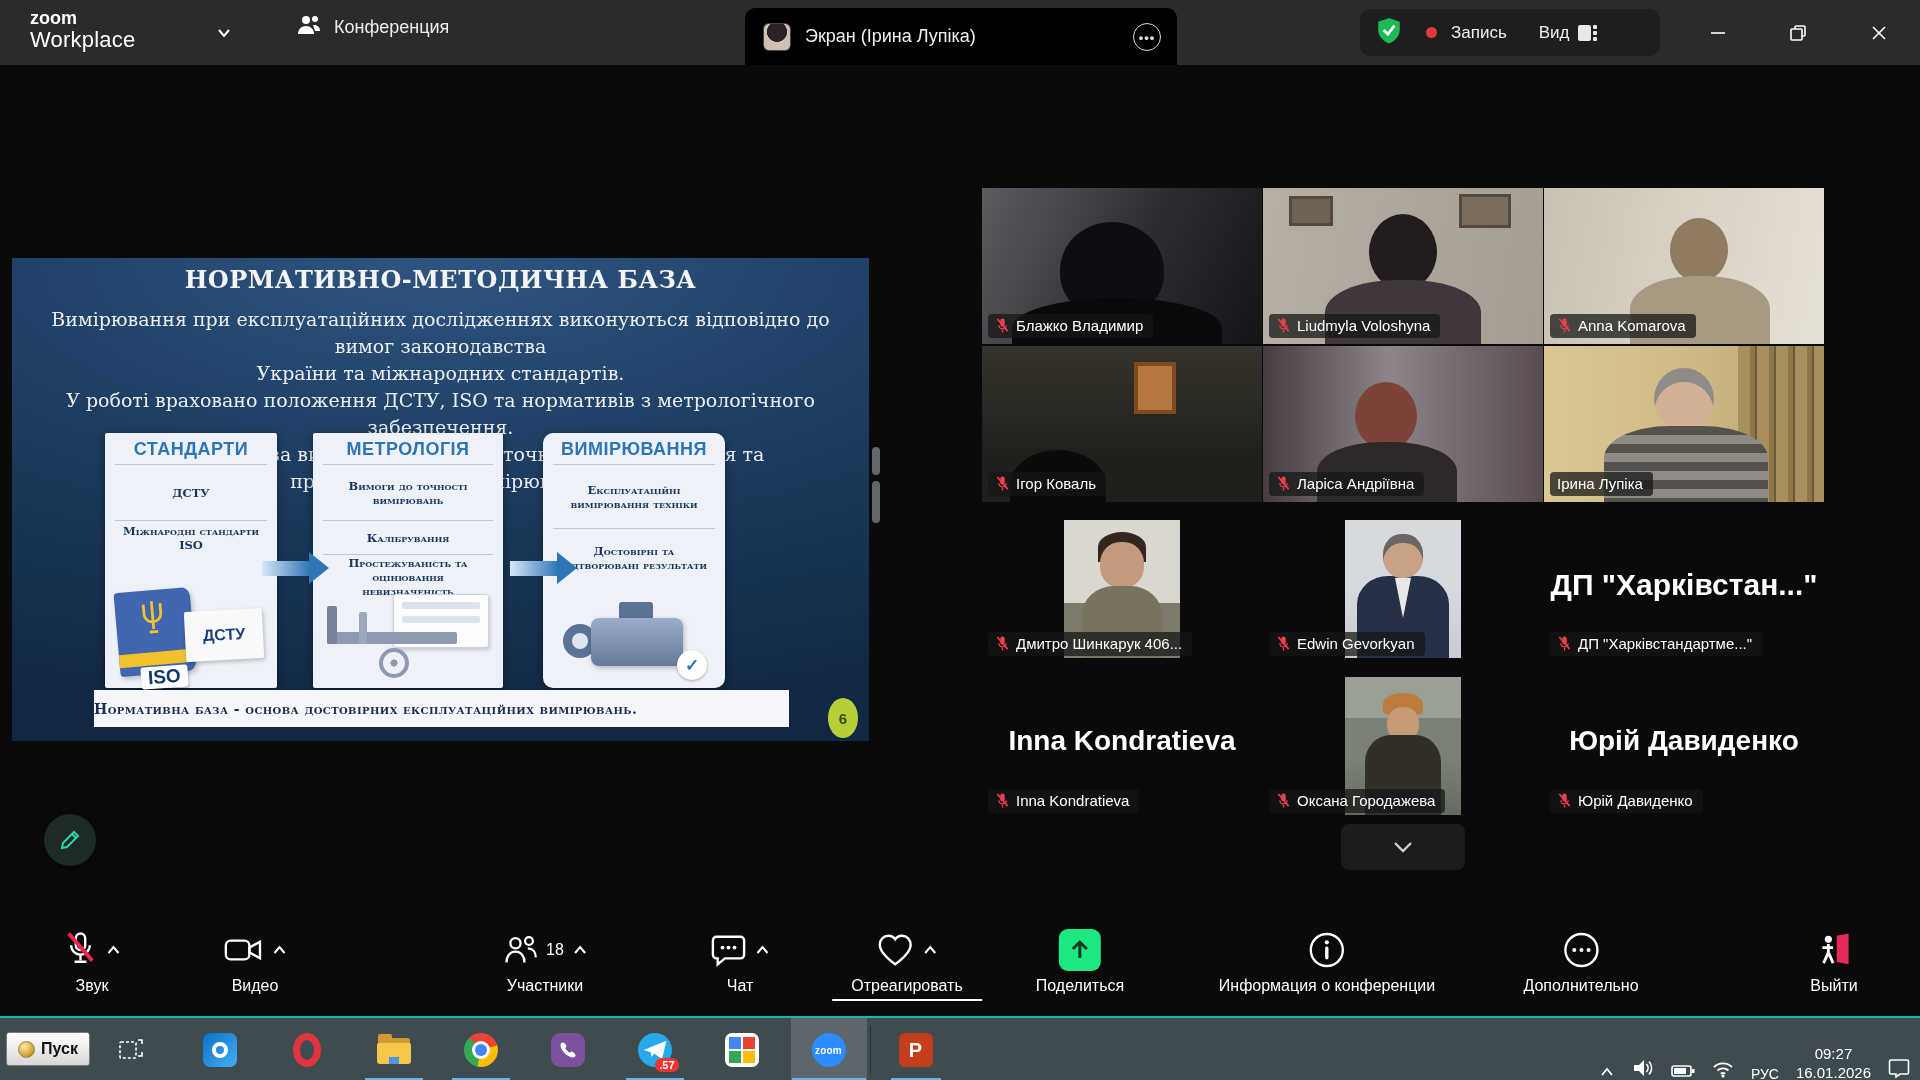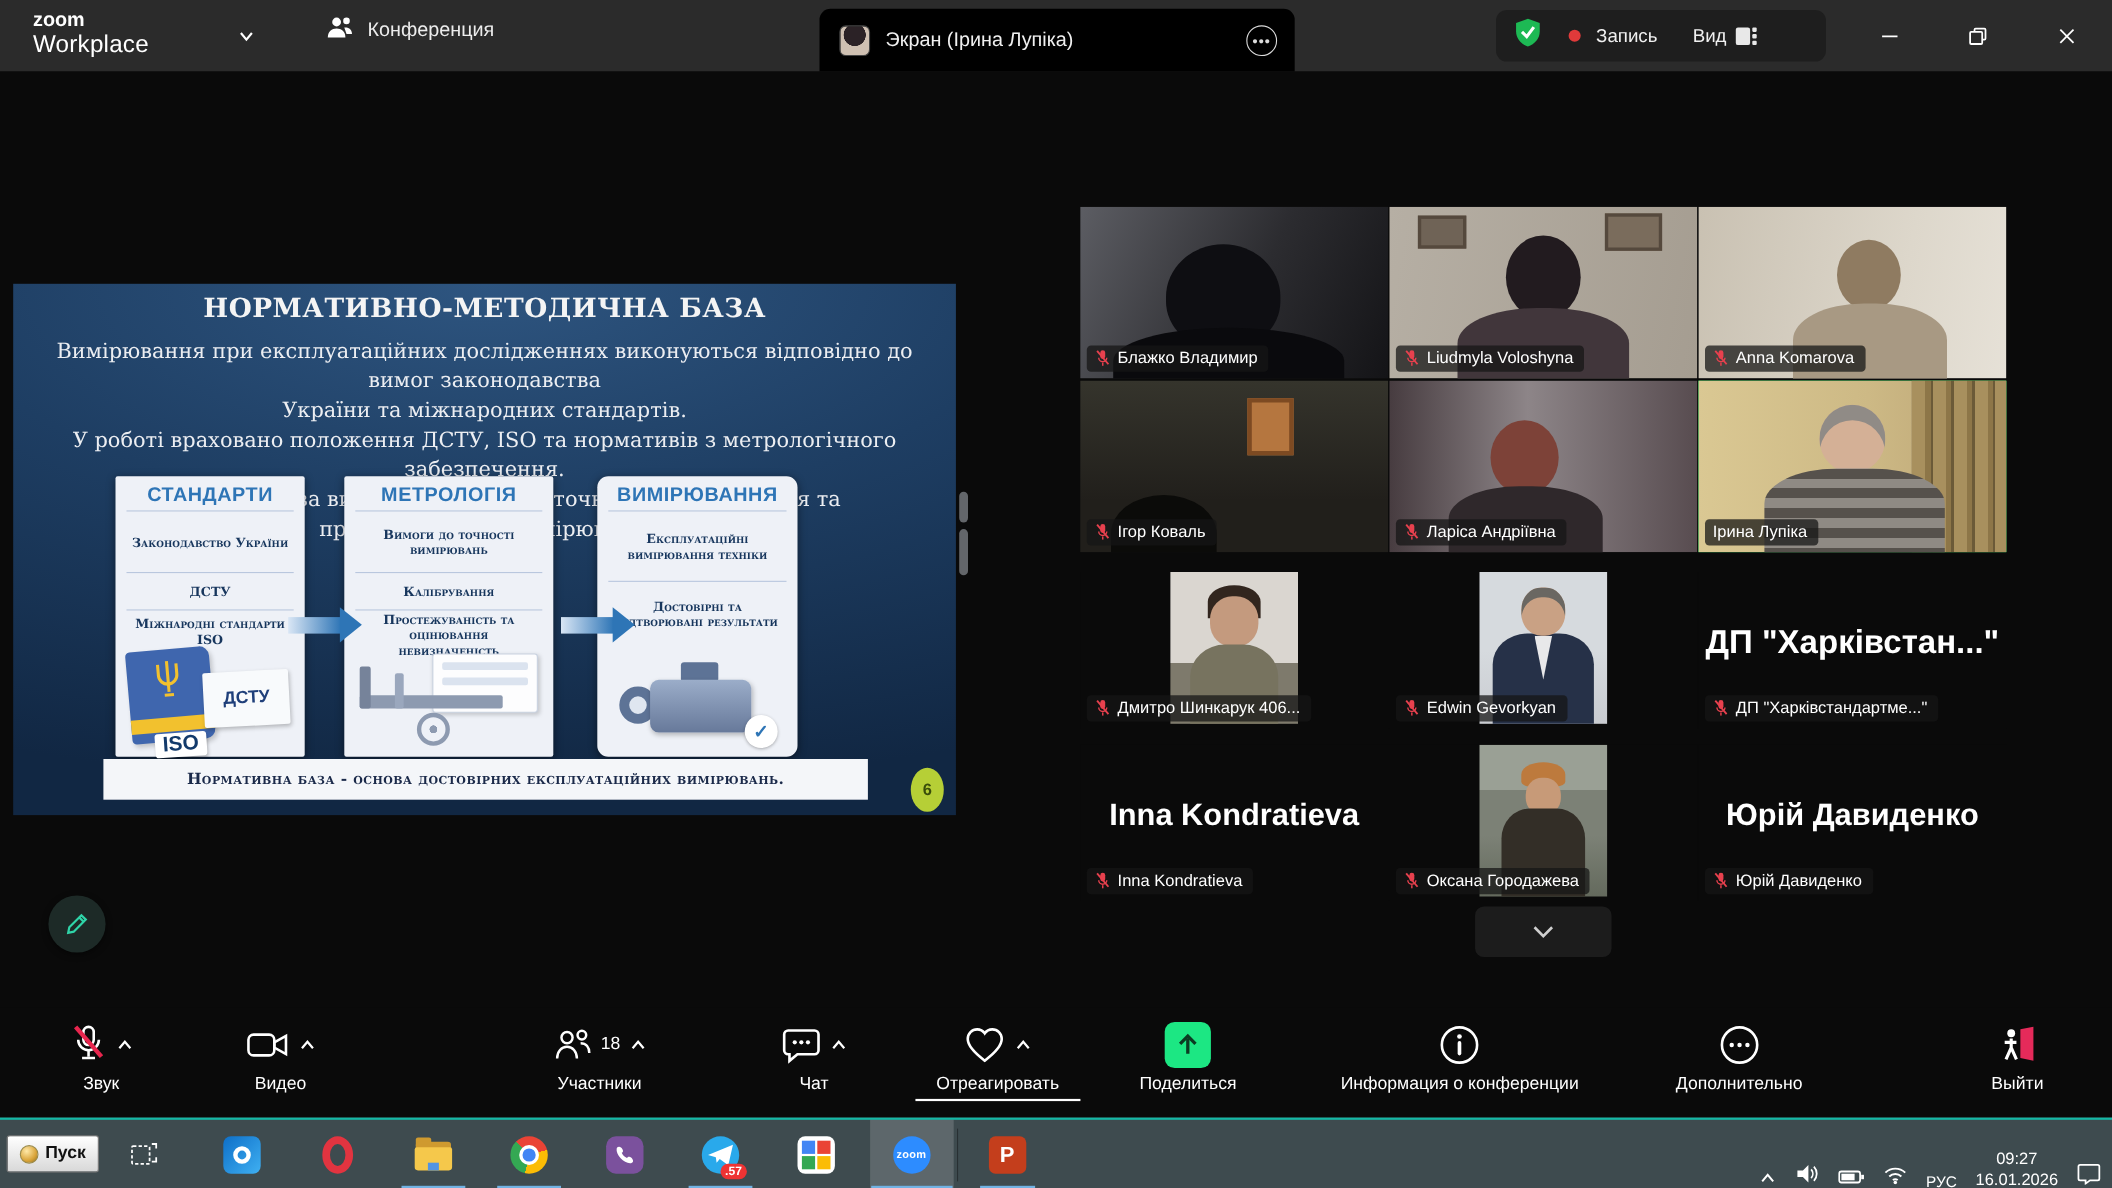--- a/index.html
+++ b/index.html
@@ -90,21 +90,21 @@
   #pmp { position:absolute; left:14px; bottom:8px; width:150px; height:86px; }
   #pmp .body { position:absolute; left:34px; top:24px; width:92px; height:48px; border-radius:8px;
     background:linear-gradient(#9badc9,#67799a); box-shadow:1px 2px 5px rgba(0,0,0,.25); }
   #pmp .pipe { position:absolute; left:6px; top:30px; width:34px; height:34px; border-radius:50%;
     border:9px solid #5d7396; background:#dfe6f0; }
   #pmp .flange { position:absolute; left:62px; top:8px; width:34px; height:18px; background:#5d7396; border-radius:3px; }
   #pmp .badge { position:absolute; right:0; bottom:0; width:30px; height:30px; background:#fff; border-radius:50%;
     color:#2e75b6; font-weight:800; display:flex; align-items:center; justify-content:center; font-size:17px;
     box-shadow:0 1px 3px rgba(0,0,0,.3); font-family:"Liberation Sans",sans-serif; }
   #slide-footer { position:absolute; left:82px; top:432px; width:695px; height:37px; background:#f4f6f9;
-    display:flex; align-items:center; justify-content:center; color:#1b2a4a; font-variant:small-caps;
+    display:flex; align-items:center; justify-content:flex-start; color:#1b2a4a; font-variant:small-caps;
     font-weight:700; font-size:14px; letter-spacing:.4px; }
   #page-badge { position:absolute; left:816px; top:440px; width:30px; height:40px; border-radius:50%;
     background:#b6cf36; color:#394d0a; display:flex; align-items:center; justify-content:center;
     font-size:15px; font-weight:700; font-family:"Liberation Sans",sans-serif; }
   
   #annot { position:absolute; left:44px; top:749px; width:52px; height:52px; border-radius:50%;
     background:#1d2a27; display:flex; align-items:center; justify-content:center;
     box-shadow:0 2px 6px rgba(0,0,0,.5); }
   .nub { position:absolute; left:872px; width:8px; border-radius:4px; background:#63666a; }
   #nub1 { top:382px; height:28px; } #nub2 { top:416px; height:42px; }
@@ -301,21 +301,20 @@
     <div id="slide-title">НОРМАТИВНО-МЕТОДИЧНА БАЗА</div>
     <div id="slide-body">
       <div>Вимірювання при експлуатаційних дослідженнях виконуються відповідно до вимог законодавства</div>
       <div>України та міжнародних стандартів.</div>
       <div>У роботі враховано положення ДСТУ, ISO та нормативів з метрологічного забезпечення.</div>
       <div>Нормативна база визначає вимоги до точності, калібрування та простежуваності вимірювань.</div>
     </div>
 
     <div class="scol" id="scol1">
       <div class="hd">СТАНДАРТИ</div>
-      <div class="rw">Законодавство України</div>
       <div class="rw">ДСТУ</div>
       <div class="rw">Міжнародні стандарти ISO</div>
       <div class="icon-zone">
         <div id="bk">
           <div class="book">
               <svg width="34" height="42" viewBox="0 0 24 30" style="position:absolute;left:20px;top:8px" fill="none" stroke="#f2c12e" stroke-width="2">
             <path d="M12 2v20M6 4v7a6 6 0 0 0 12 0V4M9 24h6"></path>
               </svg>
             <div class="band"></div>
           </div>

